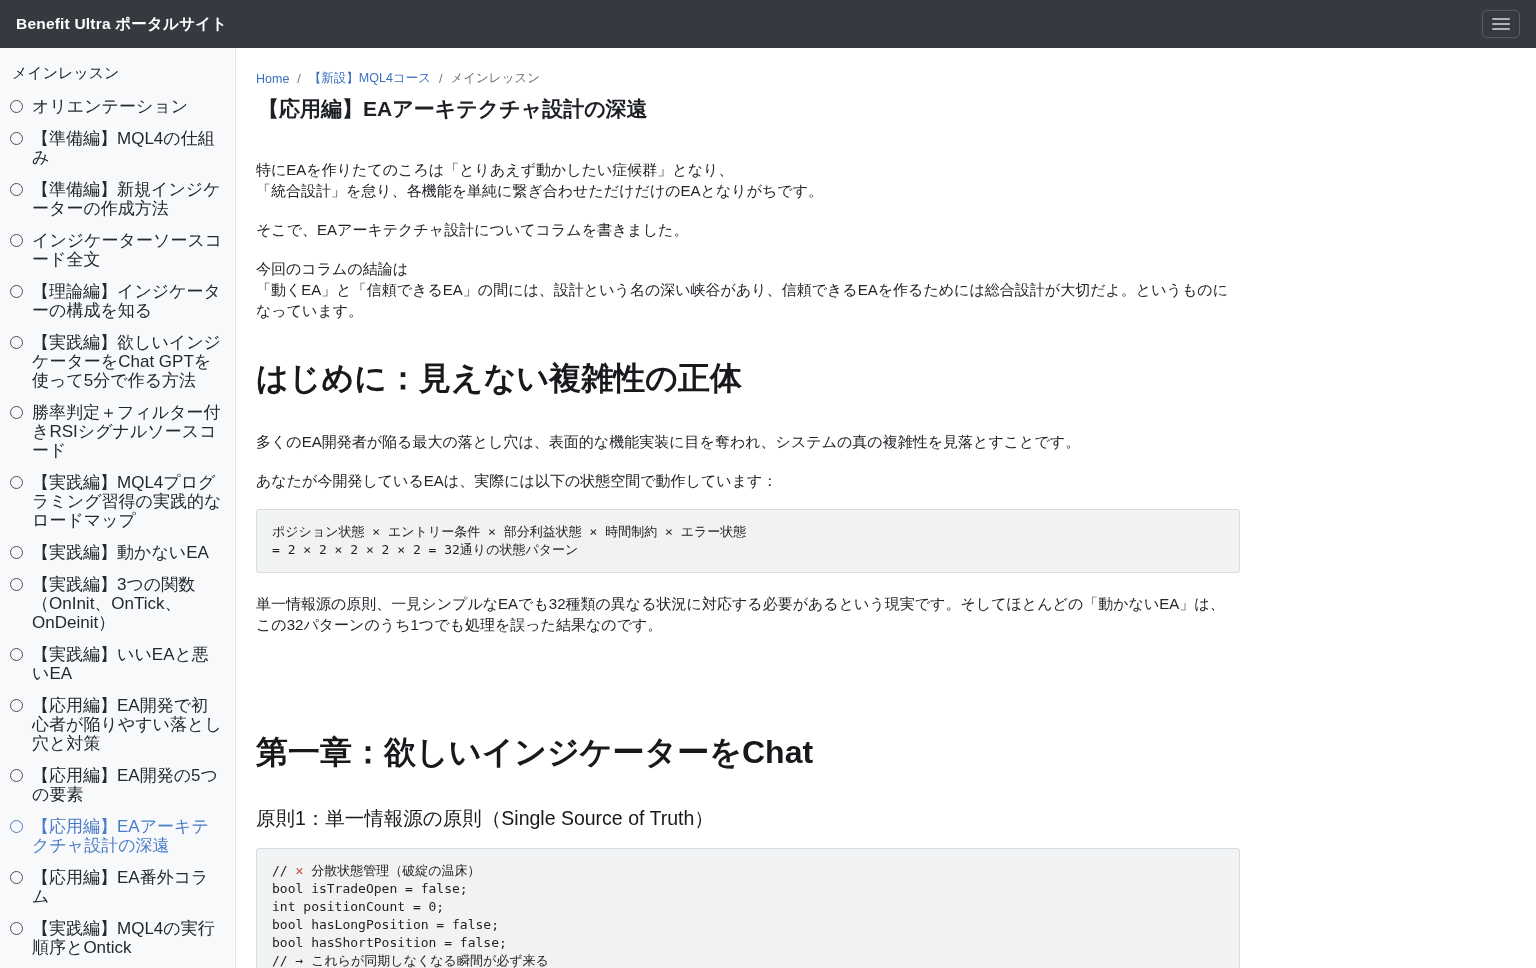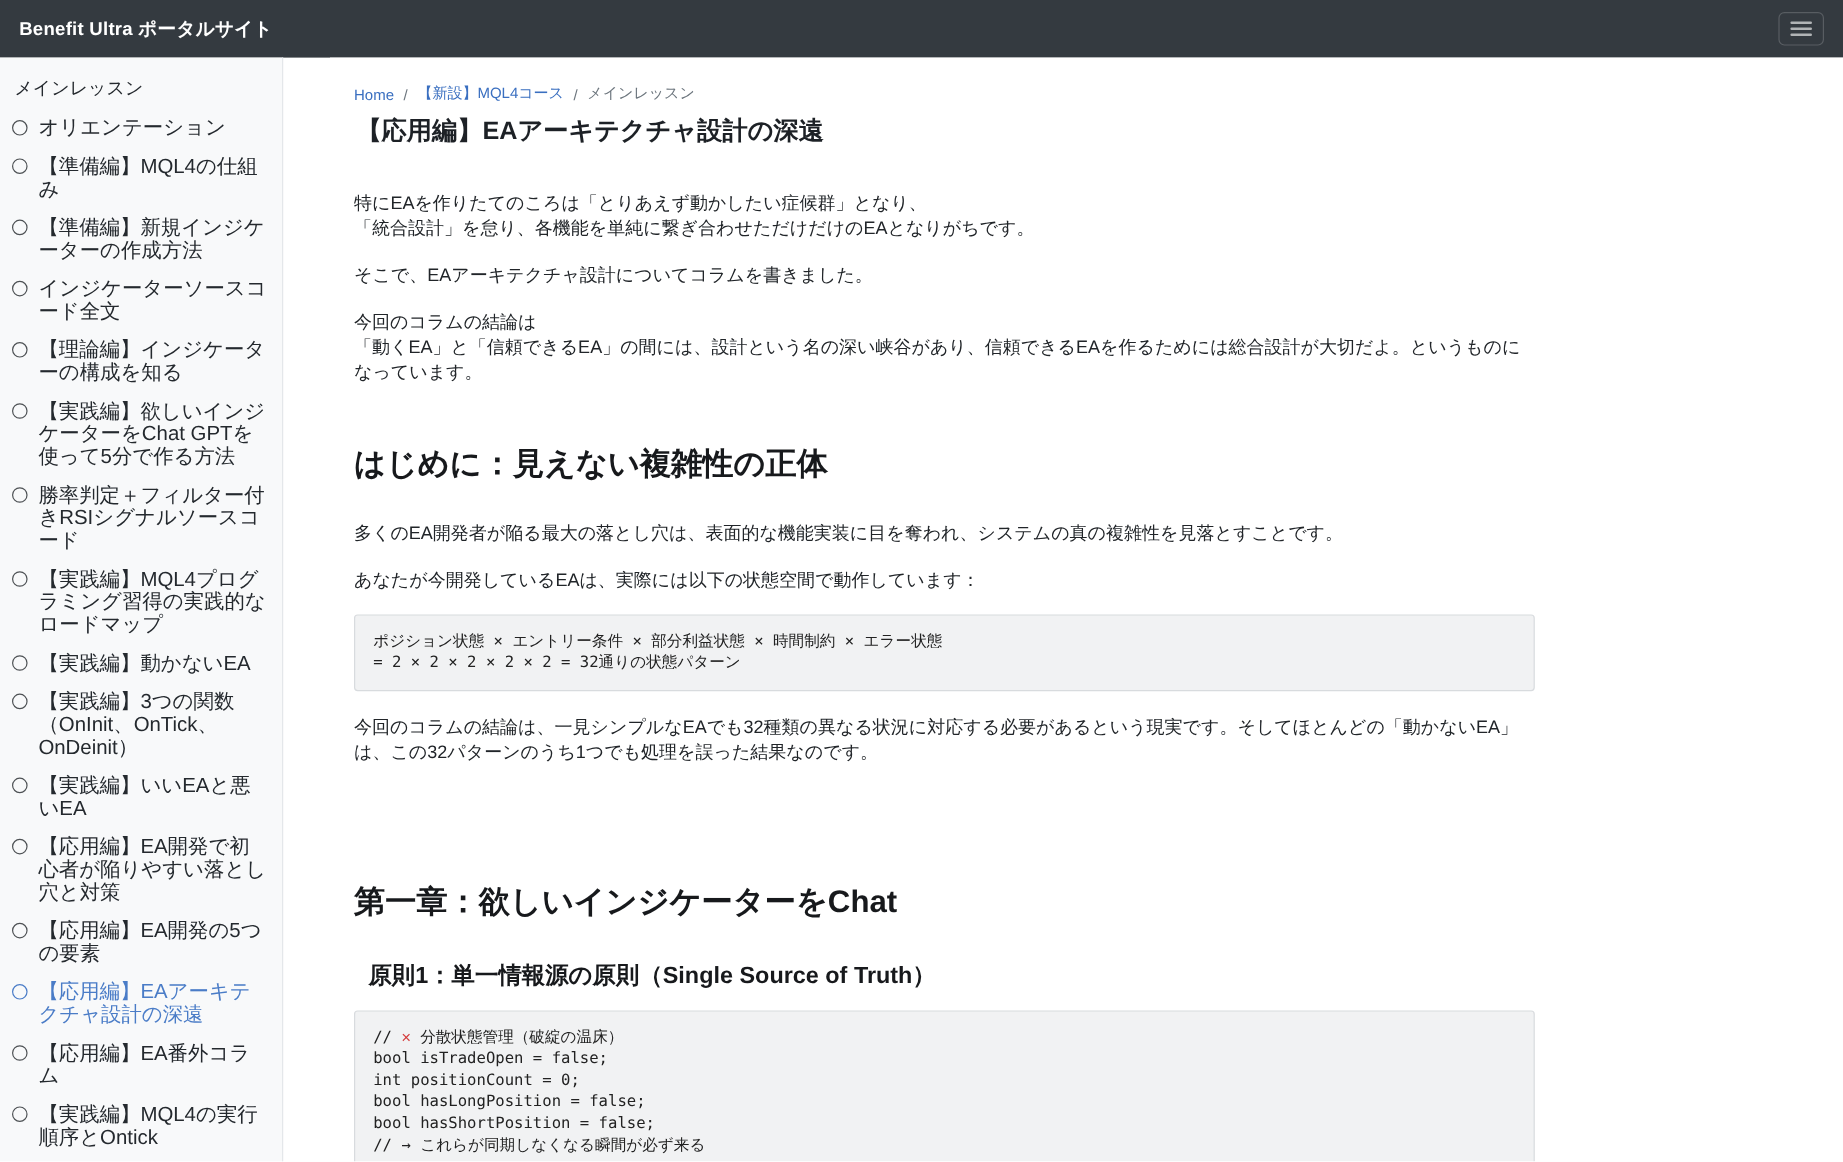--- a/index.html
+++ b/index.html
@@ -15,42 +15,42 @@
   body{font-family:"Liberation Sans","DejaVu Sans",sans-serif;color:var(--text-color);background:#fff;}
   .page{width:1536px;height:968px;overflow:hidden;display:flex;flex-direction:column;justify-content:center;}
 
   
   .navbar{height:48px;flex:0 0 48px;background:var(--navbar-bg);display:flex;align-items:center;justify-content:space-between;padding:0 16px;}
   .brand{color:var(--navbar-text);font-weight:700;font-size:15.5px;text-decoration:none;letter-spacing:.2px;}
   .toggler{background:transparent;border:1px solid rgba(255,255,255,.18);border-radius:5px;padding:7px 9px;cursor:pointer;display:flex;flex-direction:column;gap:3px;}
   .toggler .bar{width:18px;height:2px;background:rgba(255,255,255,.62);border-radius:1px;}
 
   
-  .layout{flex:1;display:flex;min-height:0;gap:39px;}
+  .layout{flex:1;display:flex;min-height:0;}
   .sidebar{width:236px;flex:0 0 236px;background:var(--sidebar-bg);border-right:1px solid var(--sidebar-border);padding:16px 12px 16px 10px;overflow:hidden;}
   .sidebar-heading{font-size:15px;font-weight:500;color:#24292e;margin:0 0 14px 2px;}
   .side-item{display:flex;gap:9px;margin-bottom:13px;text-decoration:none;color:#24292e;font-size:17px;line-height:19px;cursor:pointer;}
   .side-item .circle{width:13px;height:13px;flex:0 0 13px;border:1.6px solid #4d5154;border-radius:50%;margin-top:3px;background:transparent;}
   .side-item.active{color:var(--active-color);}
   .side-item.active .circle{border-color:var(--active-color);}
 
   
   .main{flex:1;background:#fff;padding:22px 20px 0 20px;overflow:hidden;}
   .content{max-width:984px;}
   .breadcrumb{font-size:12.5px;display:flex;gap:8px;align-items:center;margin-bottom:8px;}
   .bc-link{color:var(--link-color);text-decoration:none;cursor:pointer;}
   .bc-sep{color:var(--muted-color);}
   .bc-current{color:var(--muted-color);}
   h1.page-title{font-size:21px;font-weight:600;color:#1d2126;margin:4px 0 36px 2px;}
 
   .article p{font-size:15px;line-height:21px;margin:0 0 18px;}
   .article .b{font-weight:400;}
-  .article h2{font-size:26px;font-weight:700;color:#17191c;margin:48px 0 30px;}
+  .article h2{font-size:32px;font-weight:700;color:#17191c;margin:36px 0 30px;}
   .article h2.spacer-before{margin-top:96px;}
-  .article h3{font-size:19.5px;font-weight:700;color:#17191c;margin:4px 12px 16px;}
+  .article h3{font-size:19.5px;font-weight:400;color:#17191c;margin:4px 0 16px;}
   .article pre{background:var(--code-bg);border:1px solid var(--code-border);border-radius:3px;padding:13px 15px;font-family:"DejaVu Sans Mono","Liberation Mono",monospace;font-size:13px;line-height:18px;white-space:pre;margin:0 0 20px;color:#222;overflow:hidden;}
   .cross-mark-icon{color:var(--cross-color);font-weight:700;}
 </style>
 </head>
 <body>
 
 <div class="page">
 
   <header class="navbar">
     <a class="brand">Benefit Ultra ポータルサイト</a>
@@ -145,21 +145,21 @@
         <h1 class="page-title">【応用編】EAアーキテクチャ設計の深遠</h1>
         <div class="article">
             <p><span>特にEAを作りたてのころは「とりあえず動かしたい症候群」となり、</span><br><span>「統合設計」を怠り、各機能を</span><span class="b">単純に繋ぎ合わせただけだけのEAとなりがちです。</span></p>
             <p><span>そこで、EAアーキテクチャ設計についてコラムを書きました。</span></p>
             <p><span>今回のコラムの結論は</span><br><span>「動くEA」と「信頼できるEA」の間には、設計という名の深い峡谷があり、信頼できるEAを作るためには総合設計が大切だよ。というものになっています。</span></p>
             <h2>はじめに：見えない複雑性の正体</h2>
             <p><span>多くのEA開発者が陥る最大の落とし穴は、表面的な機能実装に目を奪われ、</span><span class="b">システムの真の複雑性</span><span>を見落とすことです。</span></p>
             <p><span>あなたが今開発しているEAは、実際には以下の状態空間で動作しています：</span></p>
             <pre><span>ポジション状態 × エントリー条件 × 部分利益状態 × 時間制約 × エラー状態</span>
 <span>= 2 × 2 × 2 × 2 × 2 = 32通りの状態パターン</span></pre>
-            <p><span>今回のコラムの結論は、一見シンプルなEAでも</span><span class="b">32種類の異なる状況</span><span>に対応する必要があるという現実です。そしてほとんどの「動かないEA」は、この32パターンのうち1つでも処理を誤った結果なのです。</span></p>
+            <p><span>単一情報源の原則、一見シンプルなEAでも</span><span class="b">32種類の異なる状況</span><span>に対応する必要があるという現実です。そしてほとんどの「動かないEA」は、この32パターンのうち1つでも処理を誤った結果なのです。</span></p>
             <h2 class="spacer-before">第一章：欲しいインジケーターをChat</h2>
             <h3>原則1：単一情報源の原則（Single Source of Truth）</h3>
             <pre><span>// </span><span class="cross-mark-icon">✕</span><span> 分散状態管理（破綻の温床）</span>
 <span>bool isTradeOpen = false;</span>
 <span>int positionCount = 0;</span>
 <span>bool hasLongPosition = false;</span>
 <span>bool hasShortPosition = false;</span>
 <span>// → これらが同期しなくなる瞬間が必ず来る</span>
 <span></span>
 

